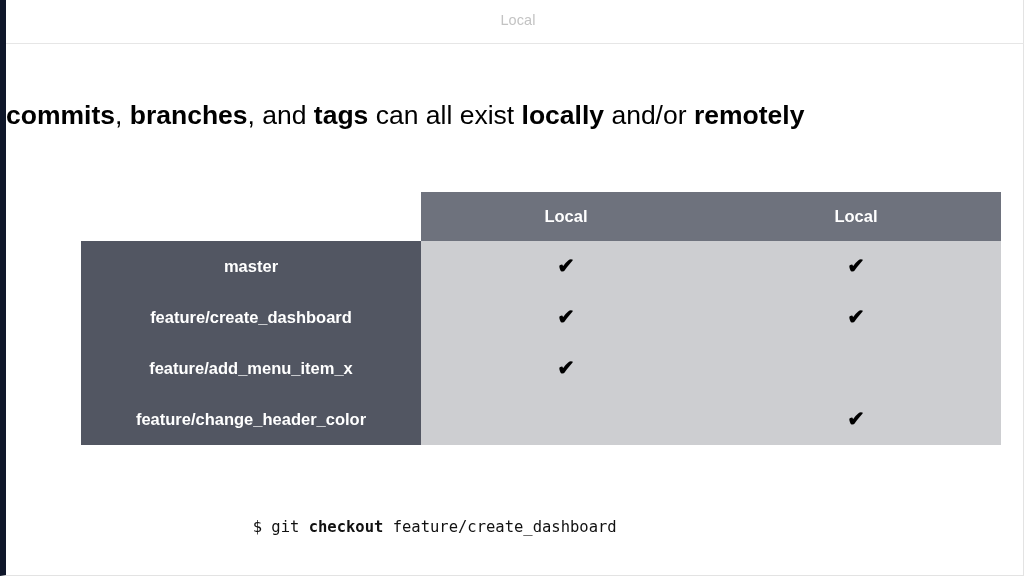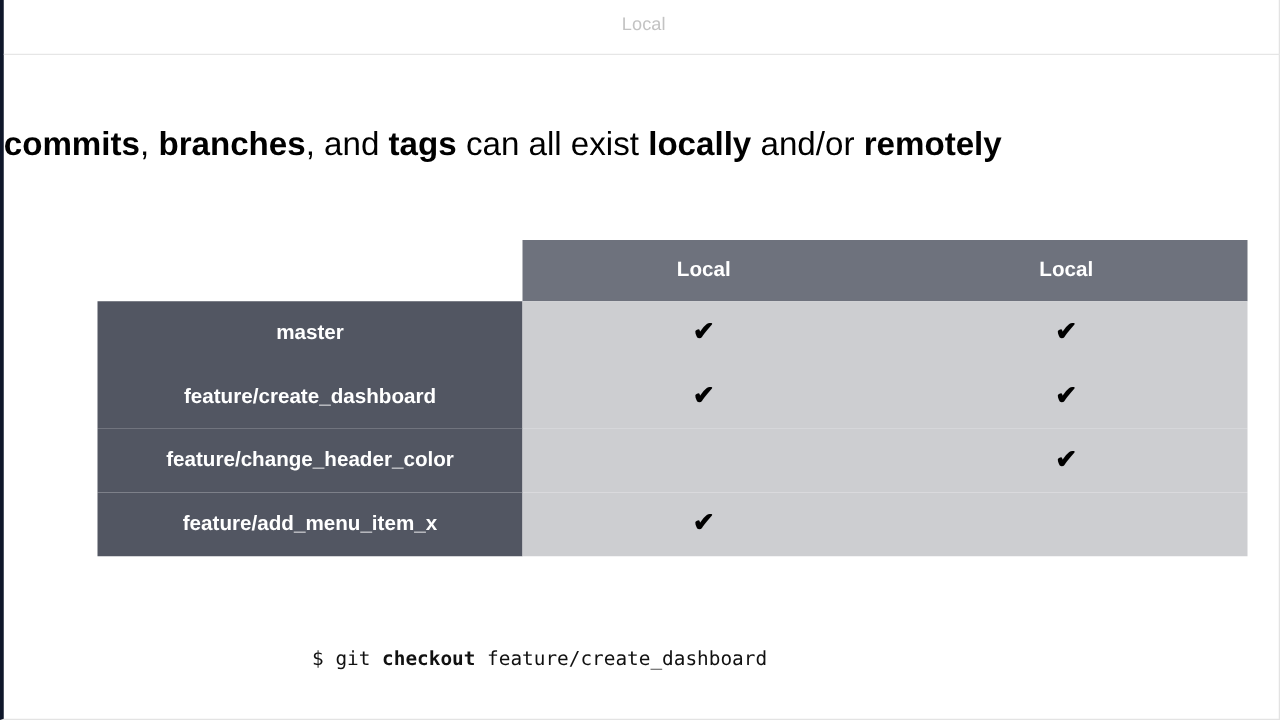--- a/index.html
+++ b/index.html
@@ -11,21 +11,21 @@
     font-family: "Liberation Sans", sans-serif;
     overflow: hidden;
   }
 
   #slide {
     position: relative;
     width: 1024px;
     height: 576px;
     background: #ffffff;
     box-sizing: border-box;
-    border-left: 3px solid #0f172a;
+    border-left: 6px solid #0f172a;
     border-right: 1px solid #e3e3e3;
     border-bottom: 1px solid #e3e3e3;
   }
 
   
   #topbar {
     position: absolute;
     left: 0;
     top: 0;
     width: 1024px;
@@ -163,28 +163,28 @@
           <td class="row-label col-label first">master</td>
           <td class="data-cell col-local"><span class="mark">✔</span></td>
           <td class="data-cell col-remote"><span class="mark">✔</span></td>
         </tr>
         <tr>
           <td class="row-label col-label">feature/create_dashboard</td>
           <td class="data-cell col-local"><span class="mark">✔</span></td>
           <td class="data-cell col-remote"><span class="mark">✔</span></td>
         </tr>
         <tr>
+          <td class="row-label col-label">feature/add_menu_item_x</td>
+          <td class="data-cell col-local"><span class="mark">✔</span></td>
+          <td class="data-cell col-remote"></td>
+        </tr>
+        <tr>
           <td class="row-label col-label">feature/change_header_color</td>
           <td class="data-cell col-local"></td>
           <td class="data-cell col-remote"><span class="mark">✔</span></td>
-        </tr>
-        <tr>
-          <td class="row-label col-label">feature/add_menu_item_x</td>
-          <td class="data-cell col-local"><span class="mark">✔</span></td>
-          <td class="data-cell col-remote"></td>
         </tr>
       </tbody>
   </table>
 
   <div id="command">
     <span class="cmd-prompt">$ </span><span class="cmd-program">git </span><span class="cmd-bold">checkout</span><span class="cmd-arg"> feature/create_dashboard</span>
   </div>
 
 </div>
 

